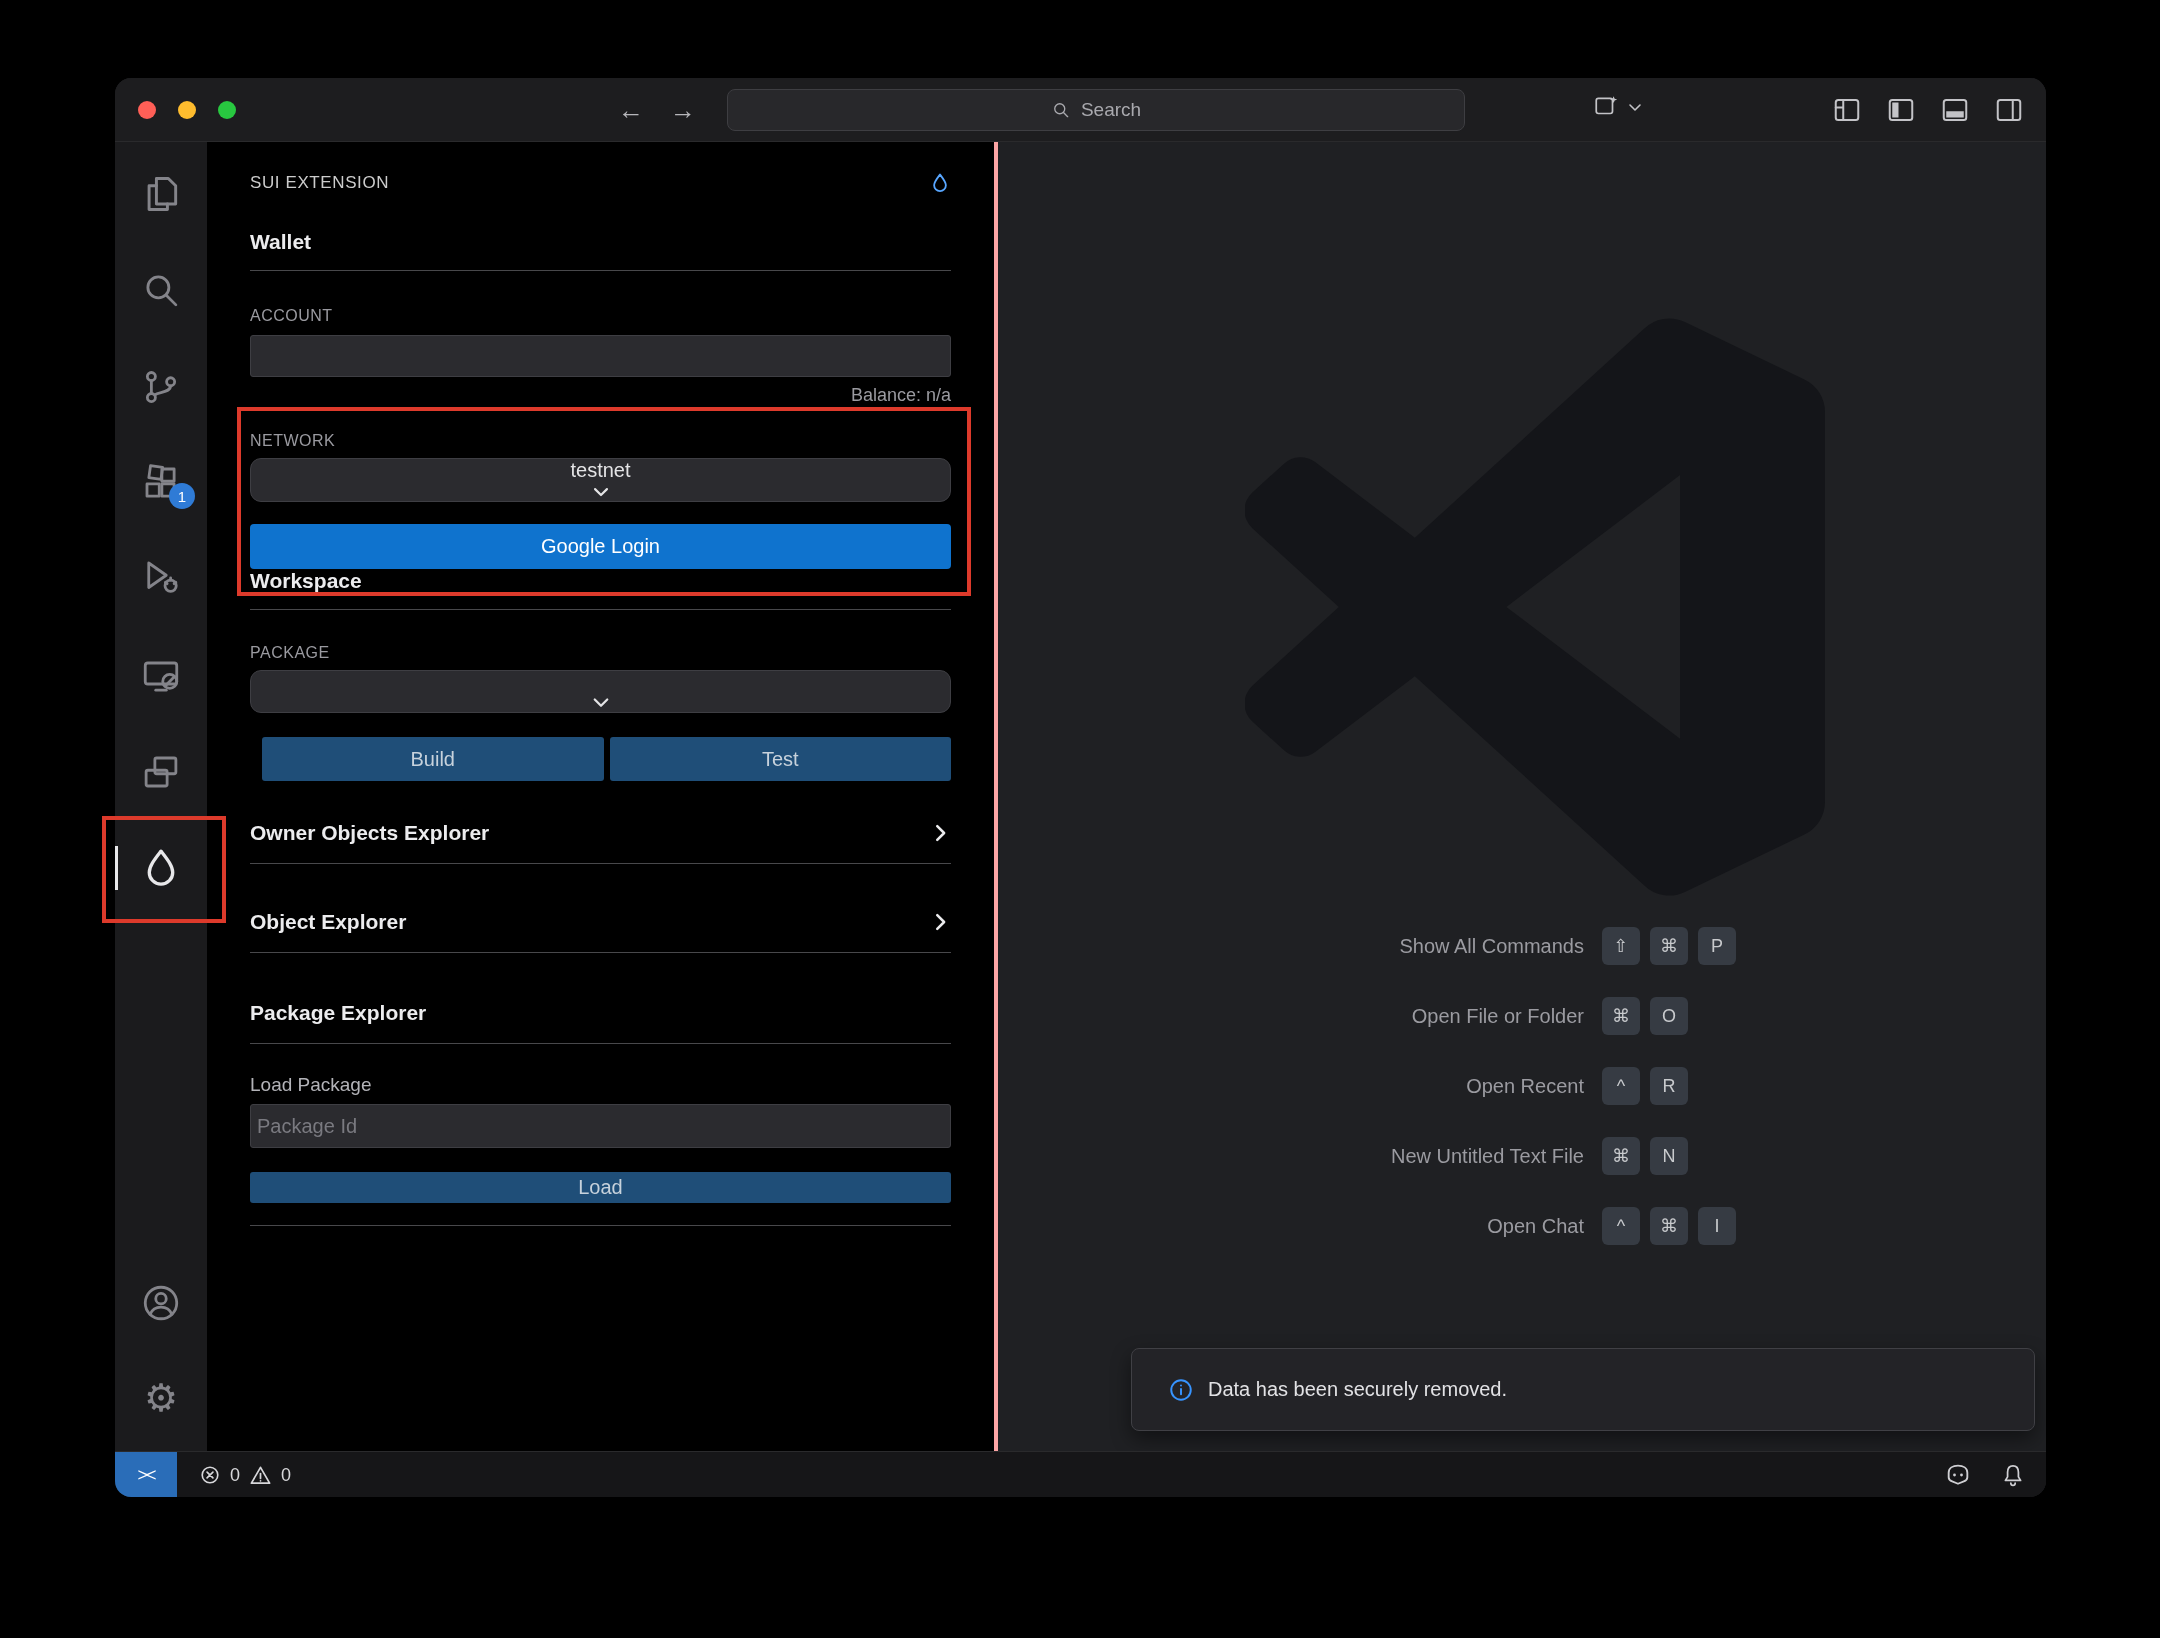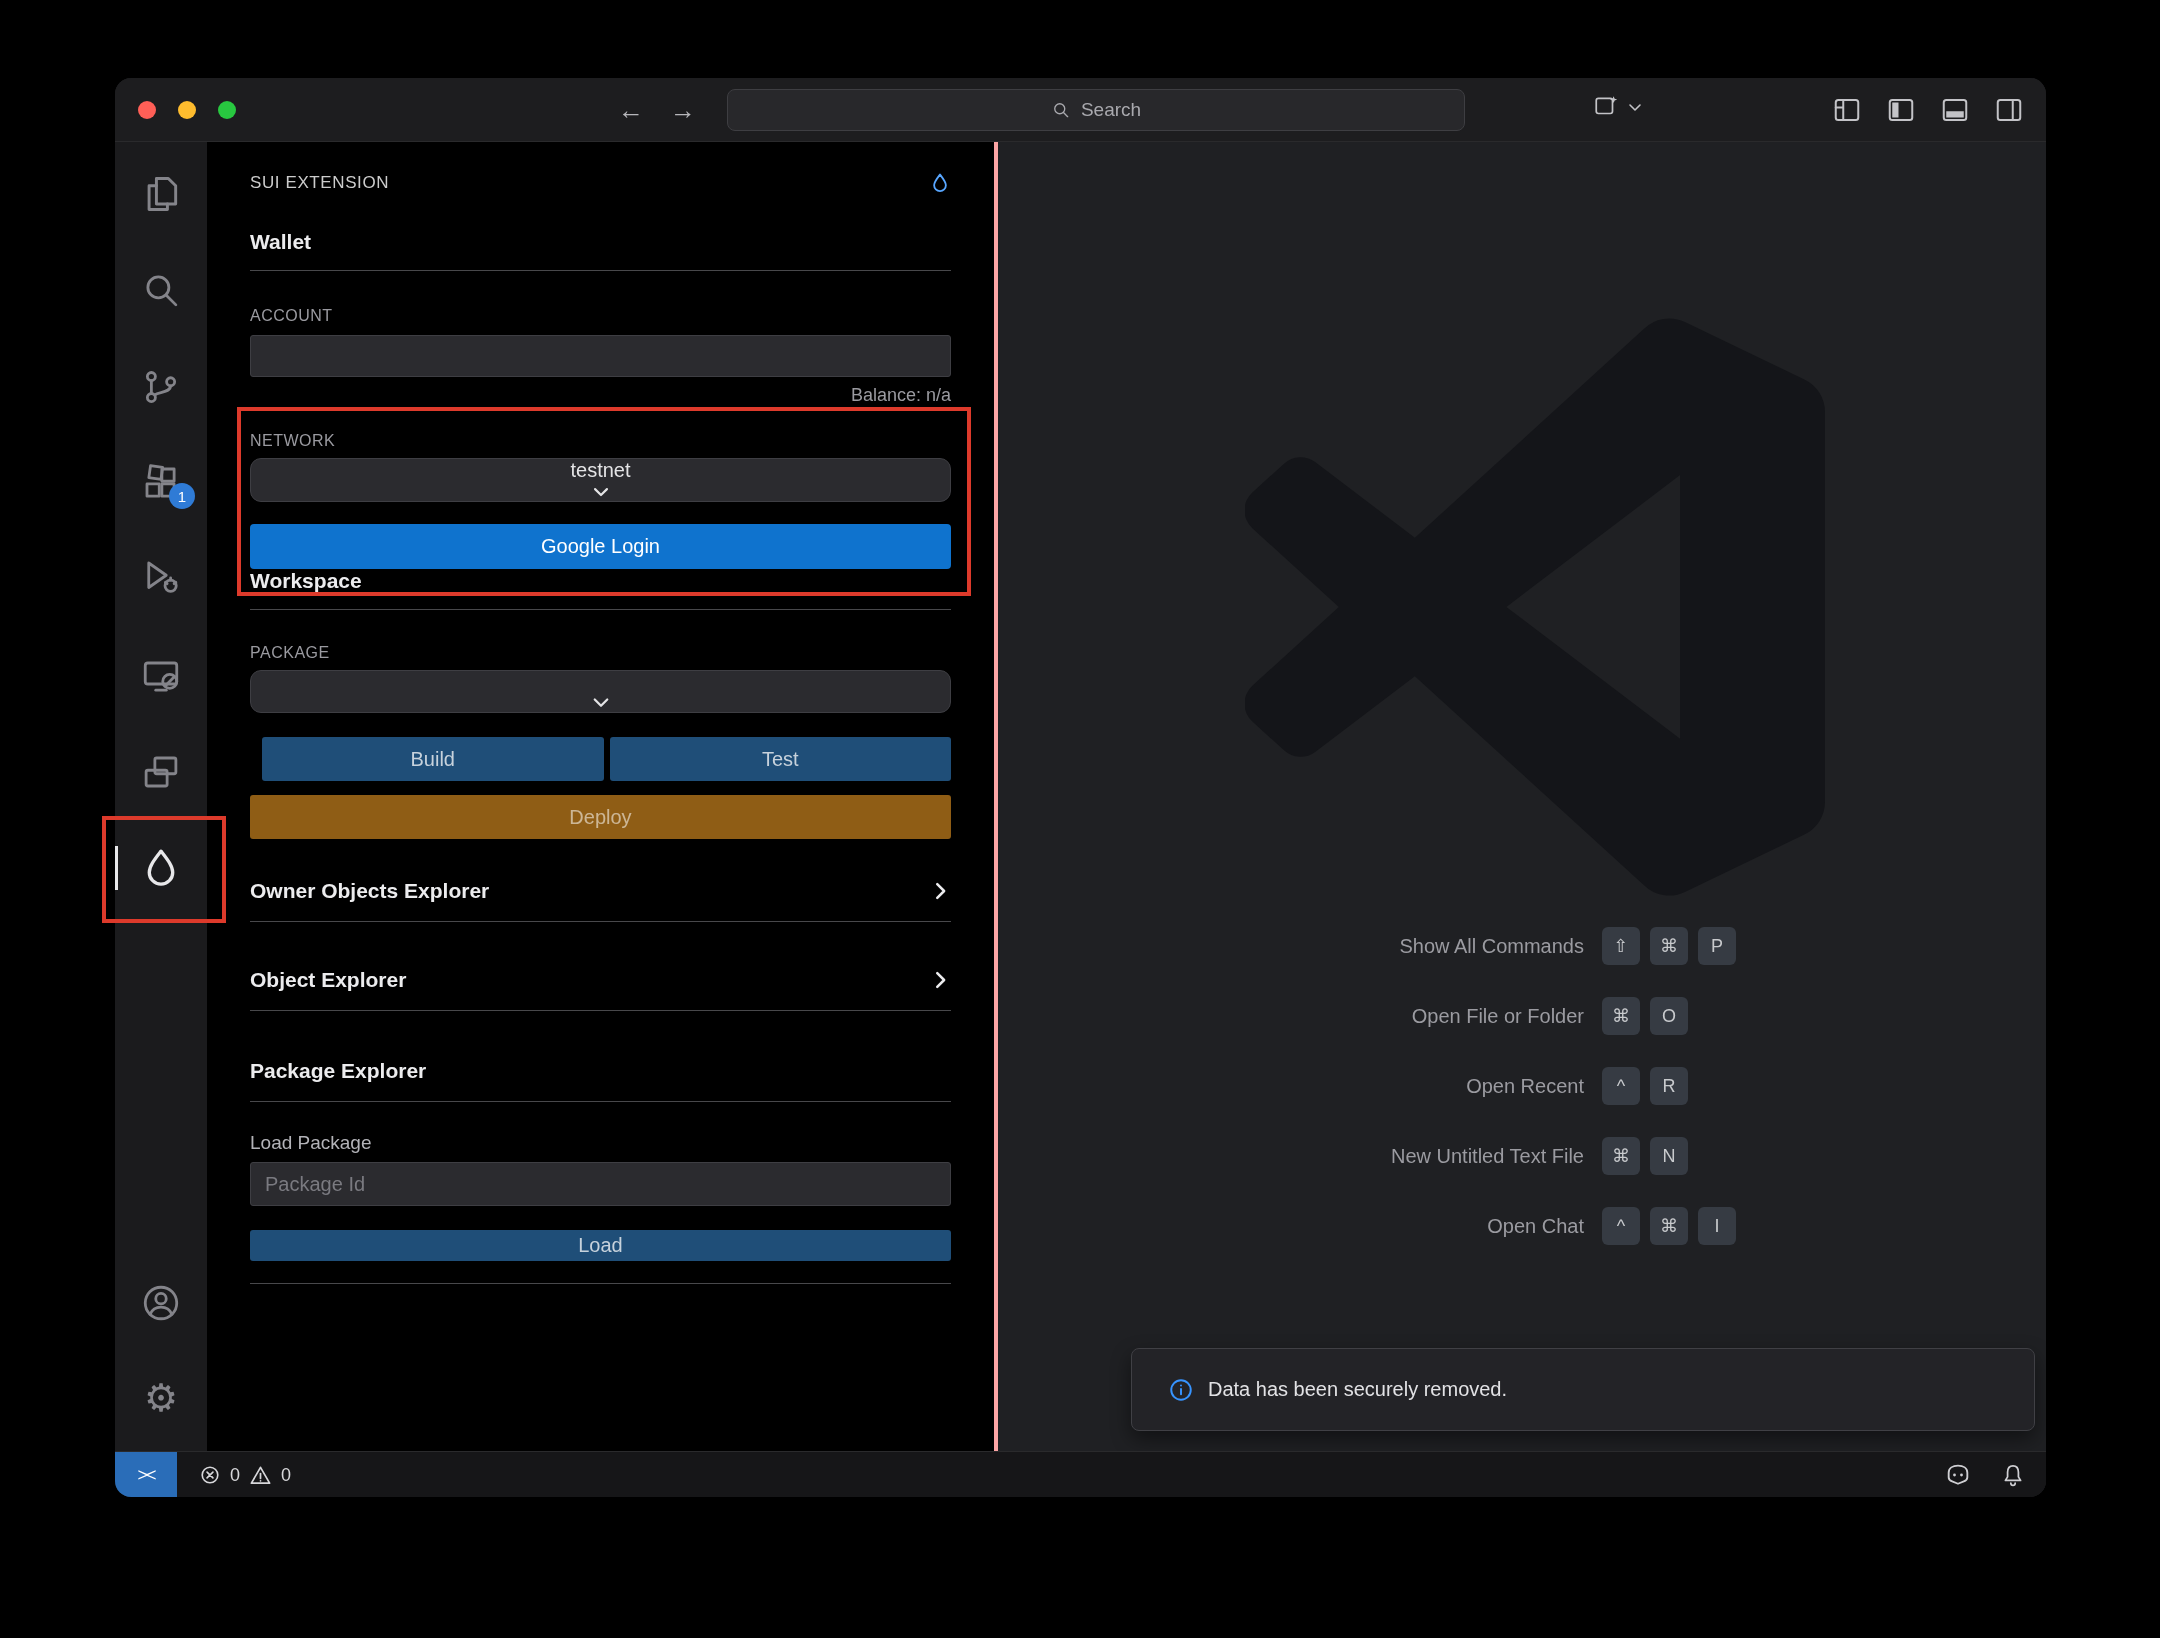--- a/index.html
+++ b/index.html
@@ -54,21 +54,21 @@
               display:flex; align-items:center; justify-content:space-between; padding:0 16px;
               color:#e4e4e6; font-size:20px;flex-direction:column; }
   .btn { display:flex; align-items:center; justify-content:center; border-radius:3px; cursor:default; }
   .btn-primary { margin-top:22px; height:45px; background:#0f73ce; color:#fff; font-size:20px; border-radius:4px; }
   .btn-row { margin-top:24px; display:flex; gap:6px;margin-left:12px; }
   .btn-steel { flex:1; height:44px; background:#1f4e78; color:#c7d2dc; font-size:20px; }
   .btn-deploy { margin-top:14px; height:44px; background:#8f5d15; color:rgba(255,255,255,.55); font-size:20px; }
   .btn-load { margin-top:24px; height:31px; background:#1f4e78; color:#c7d2dc; font-size:20px; }
   .load-label { margin-top:30px; color:#b3b3b8; font-size:19px; }
   .pkg-input { margin-top:8px; width:100%; height:44px; background:#2b2b2f; border:1px solid #3e3e43;
-               border-radius:3px; color:#e4e4e6; font-size:20px; padding:0 14px; outline:none; }
+               border-radius:3px; color:#e4e4e6; font-size:20px; padding:0 6px; outline:none; }
   .pkg-input::placeholder { color:#7a7a80; }
   .s-input::placeholder { color:#7a7a80; }
   .s-line { margin-top:22px; border-bottom:1px solid #48484b; }
 
   
   .editor { position:absolute; left:883px; top:64px; right:0; bottom:46px; background:#1f2023; }
   .watermark { position:absolute; left:247px; top:175px; width:580px; height:580px; }
   .shortcuts { position:absolute; left:0; top:782px; width:100%; }
   .sc-row { display:flex; align-items:center; height:44px; margin-bottom:26px; }
   .sc-label { width:586px; text-align:right; color:#9b9ba1; font-size:20px; }
@@ -245,21 +245,20 @@
       <div class="s-select" style="height:43px">
         <span></span>
         <svg class="ico" width="20" height="20" viewBox="0 0 16 16" style="stroke-width:1.8">
             <path d="M3 6l5 5 5-5"></path>
           </svg>
       </div>
       <div class="btn-row">
         <div class="btn btn-steel">Build</div>
         <div class="btn btn-steel">Test</div>
       </div>
-      <div class="btn btn-deploy">Deploy</div>
 
       <div class="s-heading mt40" style="padding-bottom:18px">
         <span>Owner Objects Explorer</span>
         <svg class="ico" width="22" height="22" viewBox="0 0 16 16" style="stroke-width:1.8">
             <path d="M6 3l5 5-5 5"></path>
           </svg>
       </div>
 
       <div class="s-heading mt46" style="padding-bottom:18px">
         <span>Object Explorer</span>

